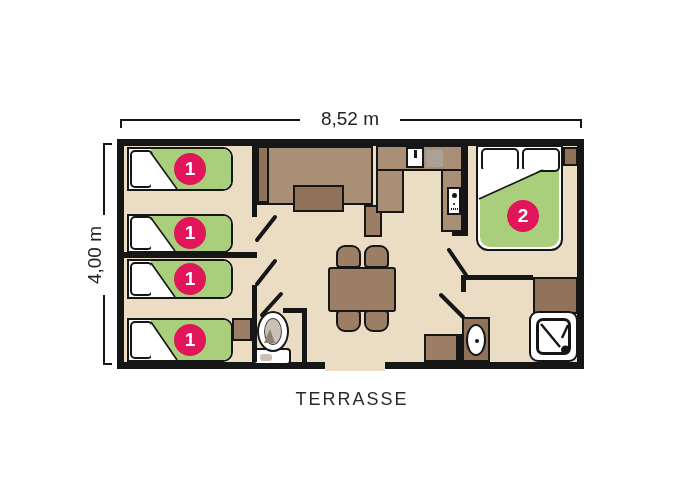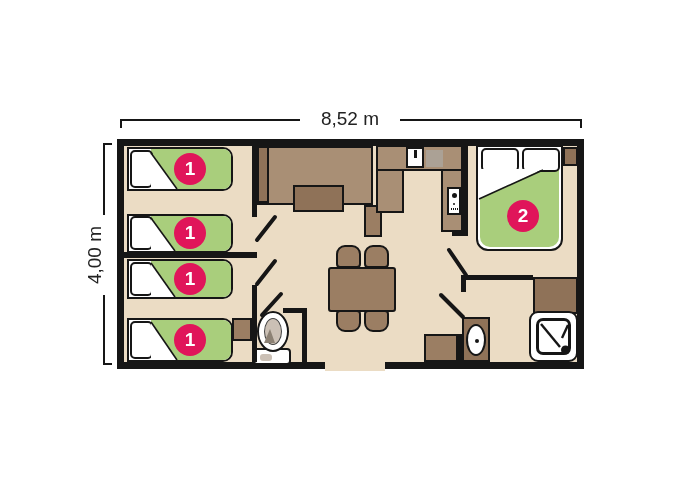--- a/index.html
+++ b/index.html
@@ -167,14 +167,15 @@
       <polygon points="270,310 275,324 264,324" fill="#8c8174"></polygon>
     </g>
   </svg>
 
   <div class="abs badge" style="left:174px;top:134px;">1</div>
   <div class="abs badge" style="left:174px;top:198px;">1</div>
   <div class="abs badge" style="left:174px;top:244px;">1</div>
   <div class="abs badge" style="left:174px;top:305px;">1</div>
   <div class="abs badge" style="left:507px;top:181px;">2</div>
 
+  <div class="abs terrace" style="left:252px;top:370px;width:200px;height:22px;">TERRASSE</div>
 
 </div>
 
 </body></html>

